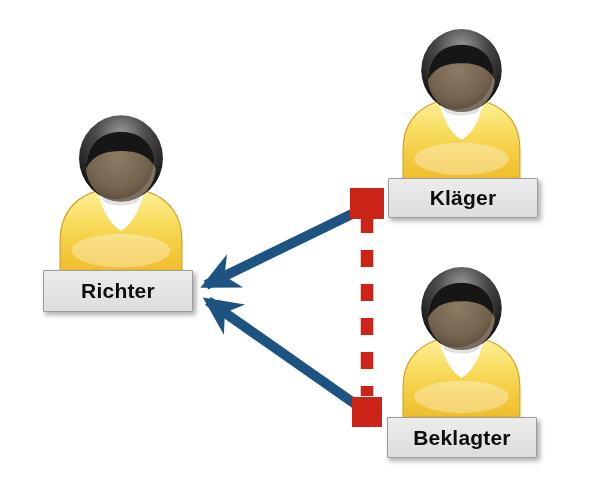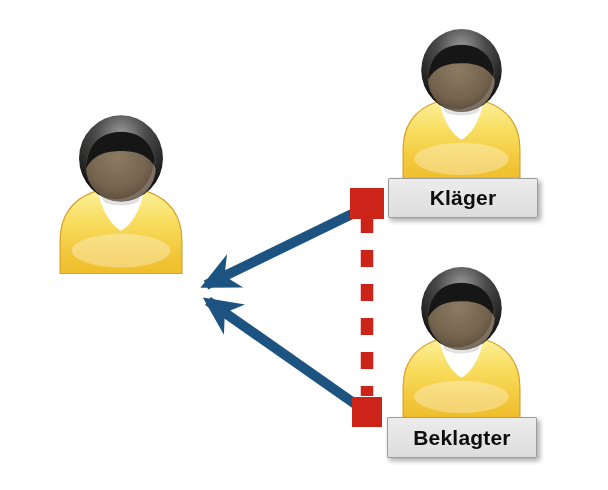--- a/index.html
+++ b/index.html
@@ -78,20 +78,23 @@
       <line x1="367" y1="216" x2="367" y2="396" stroke="#cc2418" stroke-width="12.5" stroke-dasharray="17 17"></line>
       <rect x="350" y="188" width="34" height="31" fill="#cc2418"></rect>
       <rect x="352" y="397" width="30" height="30" fill="#cc2418"></rect>
     </g>
 
     <use href="#person" x="57" y="114" width="128" height="160"></use>
     <use href="#person" x="400" y="28" width="123" height="153"></use>
     <use href="#person" x="400" y="266" width="123" height="153"></use>
   </svg>
 
+  <div class="node-label" id="label-richter">
+    <span>Richter</span>
+  </div>
   <div class="node-label" id="label-beklagter">
     <span>Beklagter</span>
   </div>
   <div class="node-label" id="label-klaeger">
     <span>Kläger</span>
   </div>
 
 </div>
 
 </body></html>

